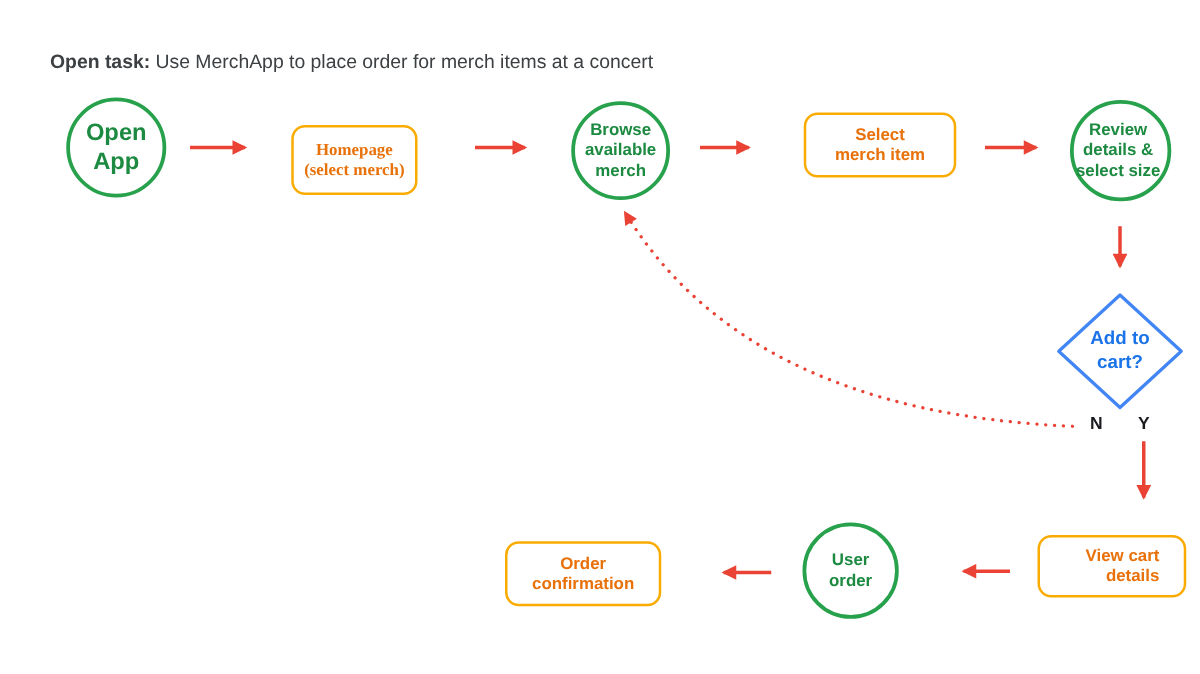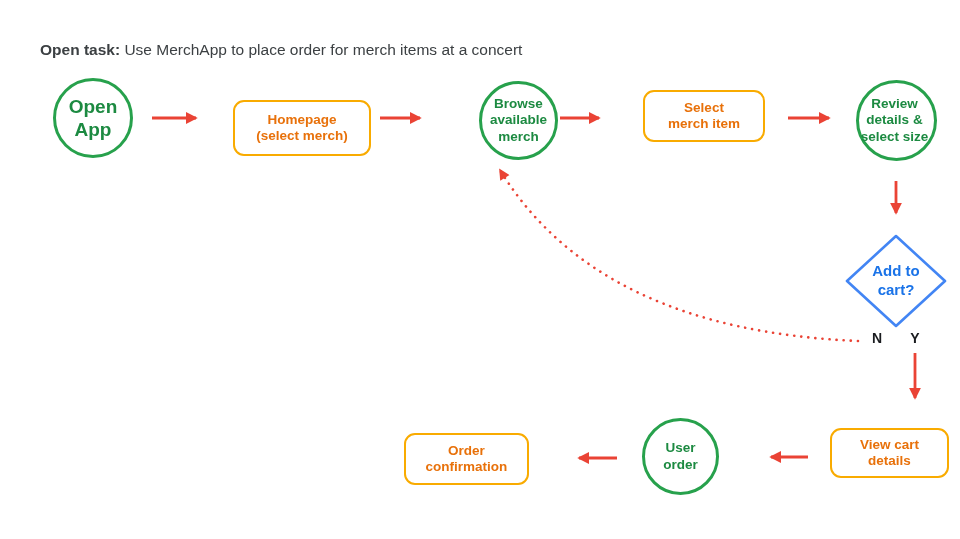--- a/index.html
+++ b/index.html
@@ -128,45 +128,45 @@
 
     <path class="dotted-line" d="M 858 341 Q 598 330 500 170" marker-end="url(#arrowhead)"></path>
 
     <polygon class="diamond-shape" points="896,236 945,281 896,326 847,281"></polygon>
   </svg>
 
   <div class="node circle" style="left:53px; top:78px; width:80px; height:80px; font-size:19px;">
     <span class="label">Open App</span>
   </div>
 
-  <div class="node rrect" style="left:233px; top:100px; width:138px; height:56px;">
+  <div class="node rrect" style="left:233px; top:100px; width:101px; height:56px;font-family:Liberation Serif, serif;">
     <span class="label" style="width:110px;">Homepage (select merch)</span>
   </div>
 
-  <div class="node circle" style="left:479px; top:81px; width:79px; height:79px;">
+  <div class="node circle" style="left:457px; top:81px; width:79px; height:79px;">
     <span class="label" style="width:66px;">Browse available merch</span>
   </div>
 
   <div class="node circle" style="left:856px; top:80px; width:81px; height:81px;">
     <span class="label" style="width:86px; margin-left:-4px;">Review details &amp; select size</span>
   </div>
 
   <div class="node rrect" style="left:643px; top:90px; width:122px; height:52px;">
     <span class="label" style="width:78px;">Select merch item</span>
   </div>
 
   <div class="diamond-label" style="left:856px; top:252px; width:80px; height:58px;">
     <span class="label" style="width:52px;">Add to cart?</span>
   </div>
 
   <div class="branch-label" style="left:868px; top:330px;">N</div>
   <div class="branch-label" style="left:906px; top:330px;">Y</div>
 
   <div class="node rrect" style="left:830px; top:428px; width:119px; height:50px;">
-    <span class="label" style="width:76px;">View cart details</span>
+    <span class="label" style="width:76px;text-align:right;">View cart details</span>
   </div>
 
   <div class="node circle" style="left:642px; top:418px; width:77px; height:77px;">
     <span class="label" style="width:46px;">User order</span>
   </div>
 
   <div class="node rrect" style="left:404px; top:433px; width:125px; height:52px;">
     <span class="label" style="width:100px;">Order confirmation</span>
   </div>
 

